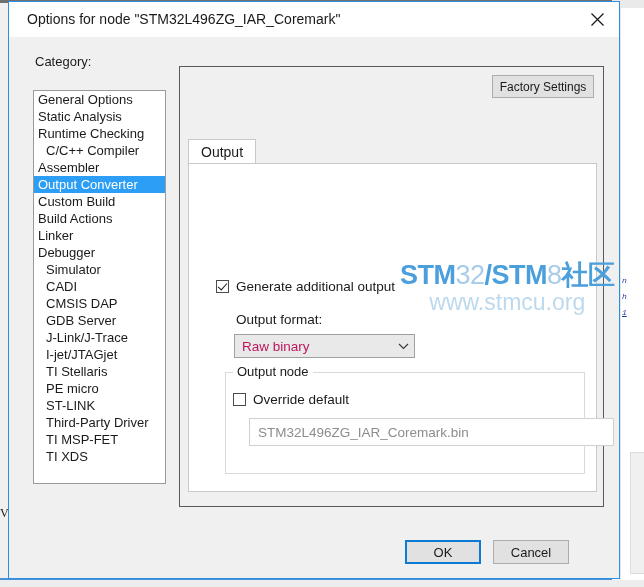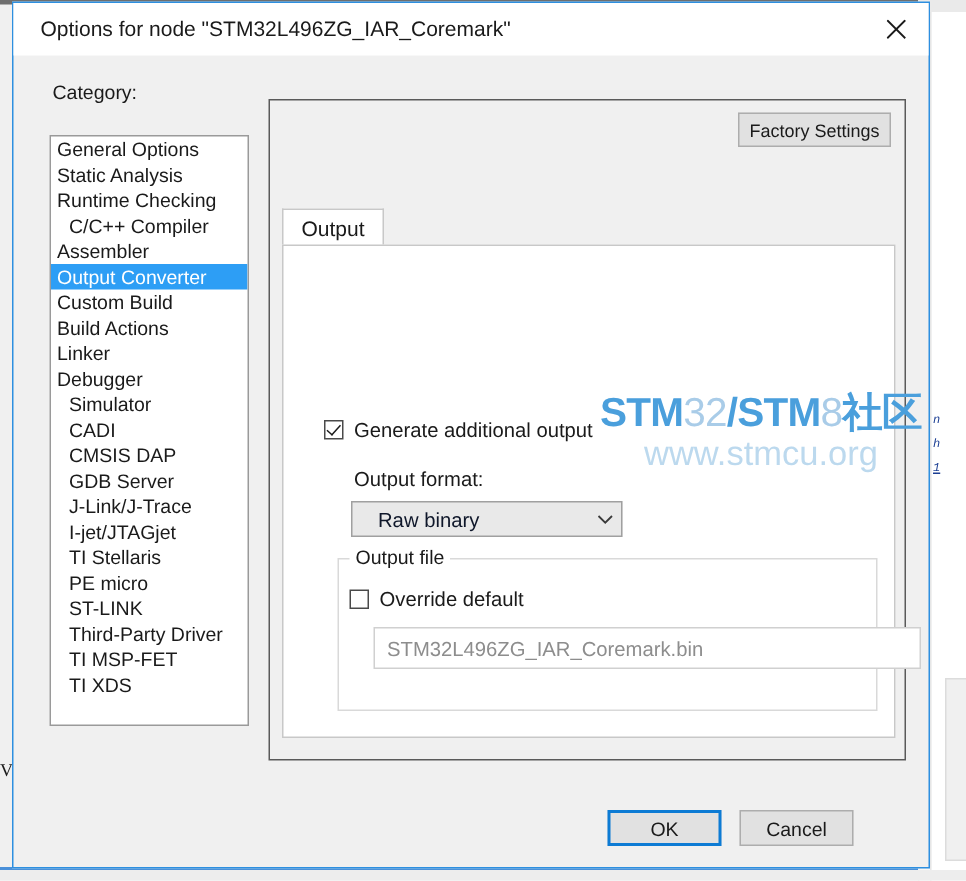--- a/index.html
+++ b/index.html
@@ -243,23 +243,23 @@
     width: 181px; height: 24px;
     background: #e9e9e9;
     border: 1px solid #a0a0a0;
     box-sizing: border-box;
     display: flex;
     align-items: center;
     cursor: default;
   }
   #format-value {
     flex: 1;
-    padding-left: 17px;
+    padding-left: 7px;
     font-size: 13.5px;
-    color: #0f172a;
+    color: #be185d;
     white-space: nowrap;
   }
   #format-arrow {
     width: 22px;
     display: flex;
     align-items: center;
     justify-content: center;
   }
 
   
@@ -428,21 +428,21 @@
       <div id="format-select">
         <span id="format-value">Raw binary</span>
         <span id="format-arrow">
           <svg width="11" height="7" viewBox="0 0 11 7" aria-hidden="true">
             <polyline points="1,1 5.5,5.5 10,1" fill="none" stroke="#3a3a3a" stroke-width="1.2"></polyline>
           </svg>
         </span>
       </div>
 
       <div id="output-file-group"></div>
-      <div id="group-legend">Output file</div>
+      <div id="group-legend">Output node</div>
 
       <div id="override-row" class="cb-row">
         <span class="cb-box"></span>
         <span class="cb-label">Override default</span>
       </div>
 
       <div id="output-file-field">
         <span id="output-file-value">STM32L496ZG_IAR_Coremark.bin</span>
       </div>
 

